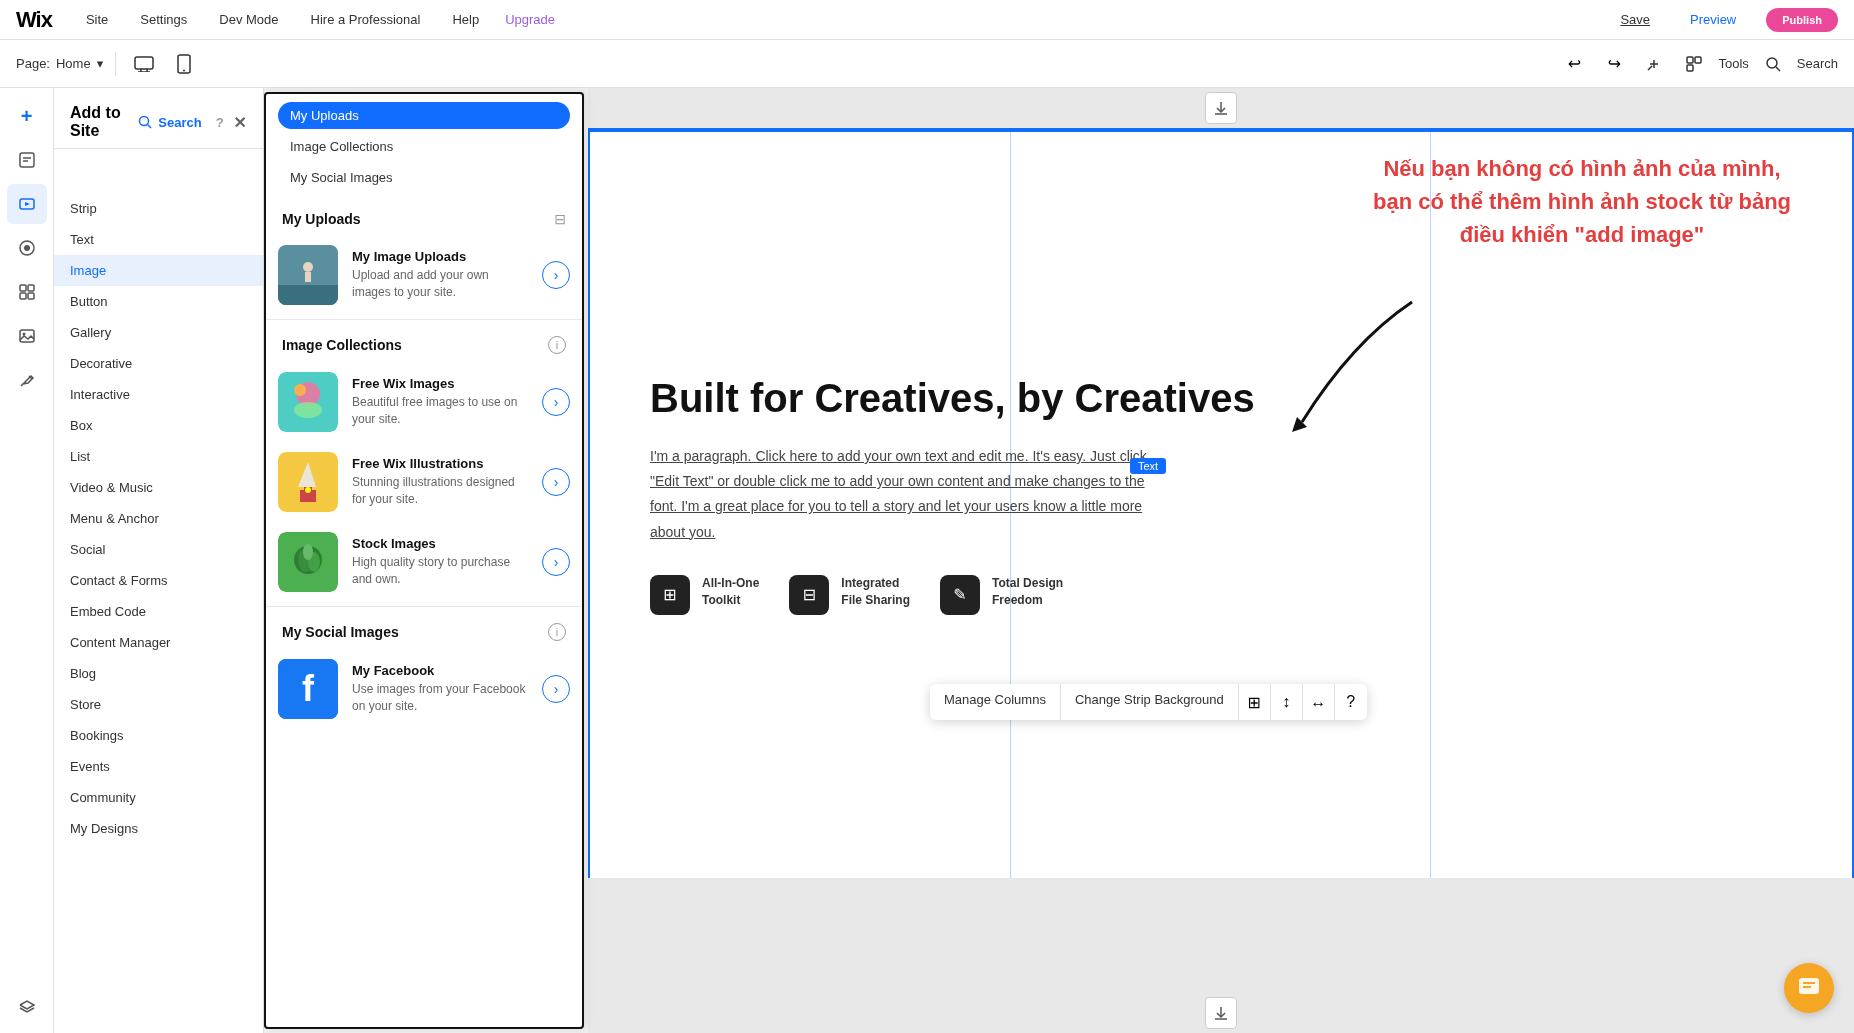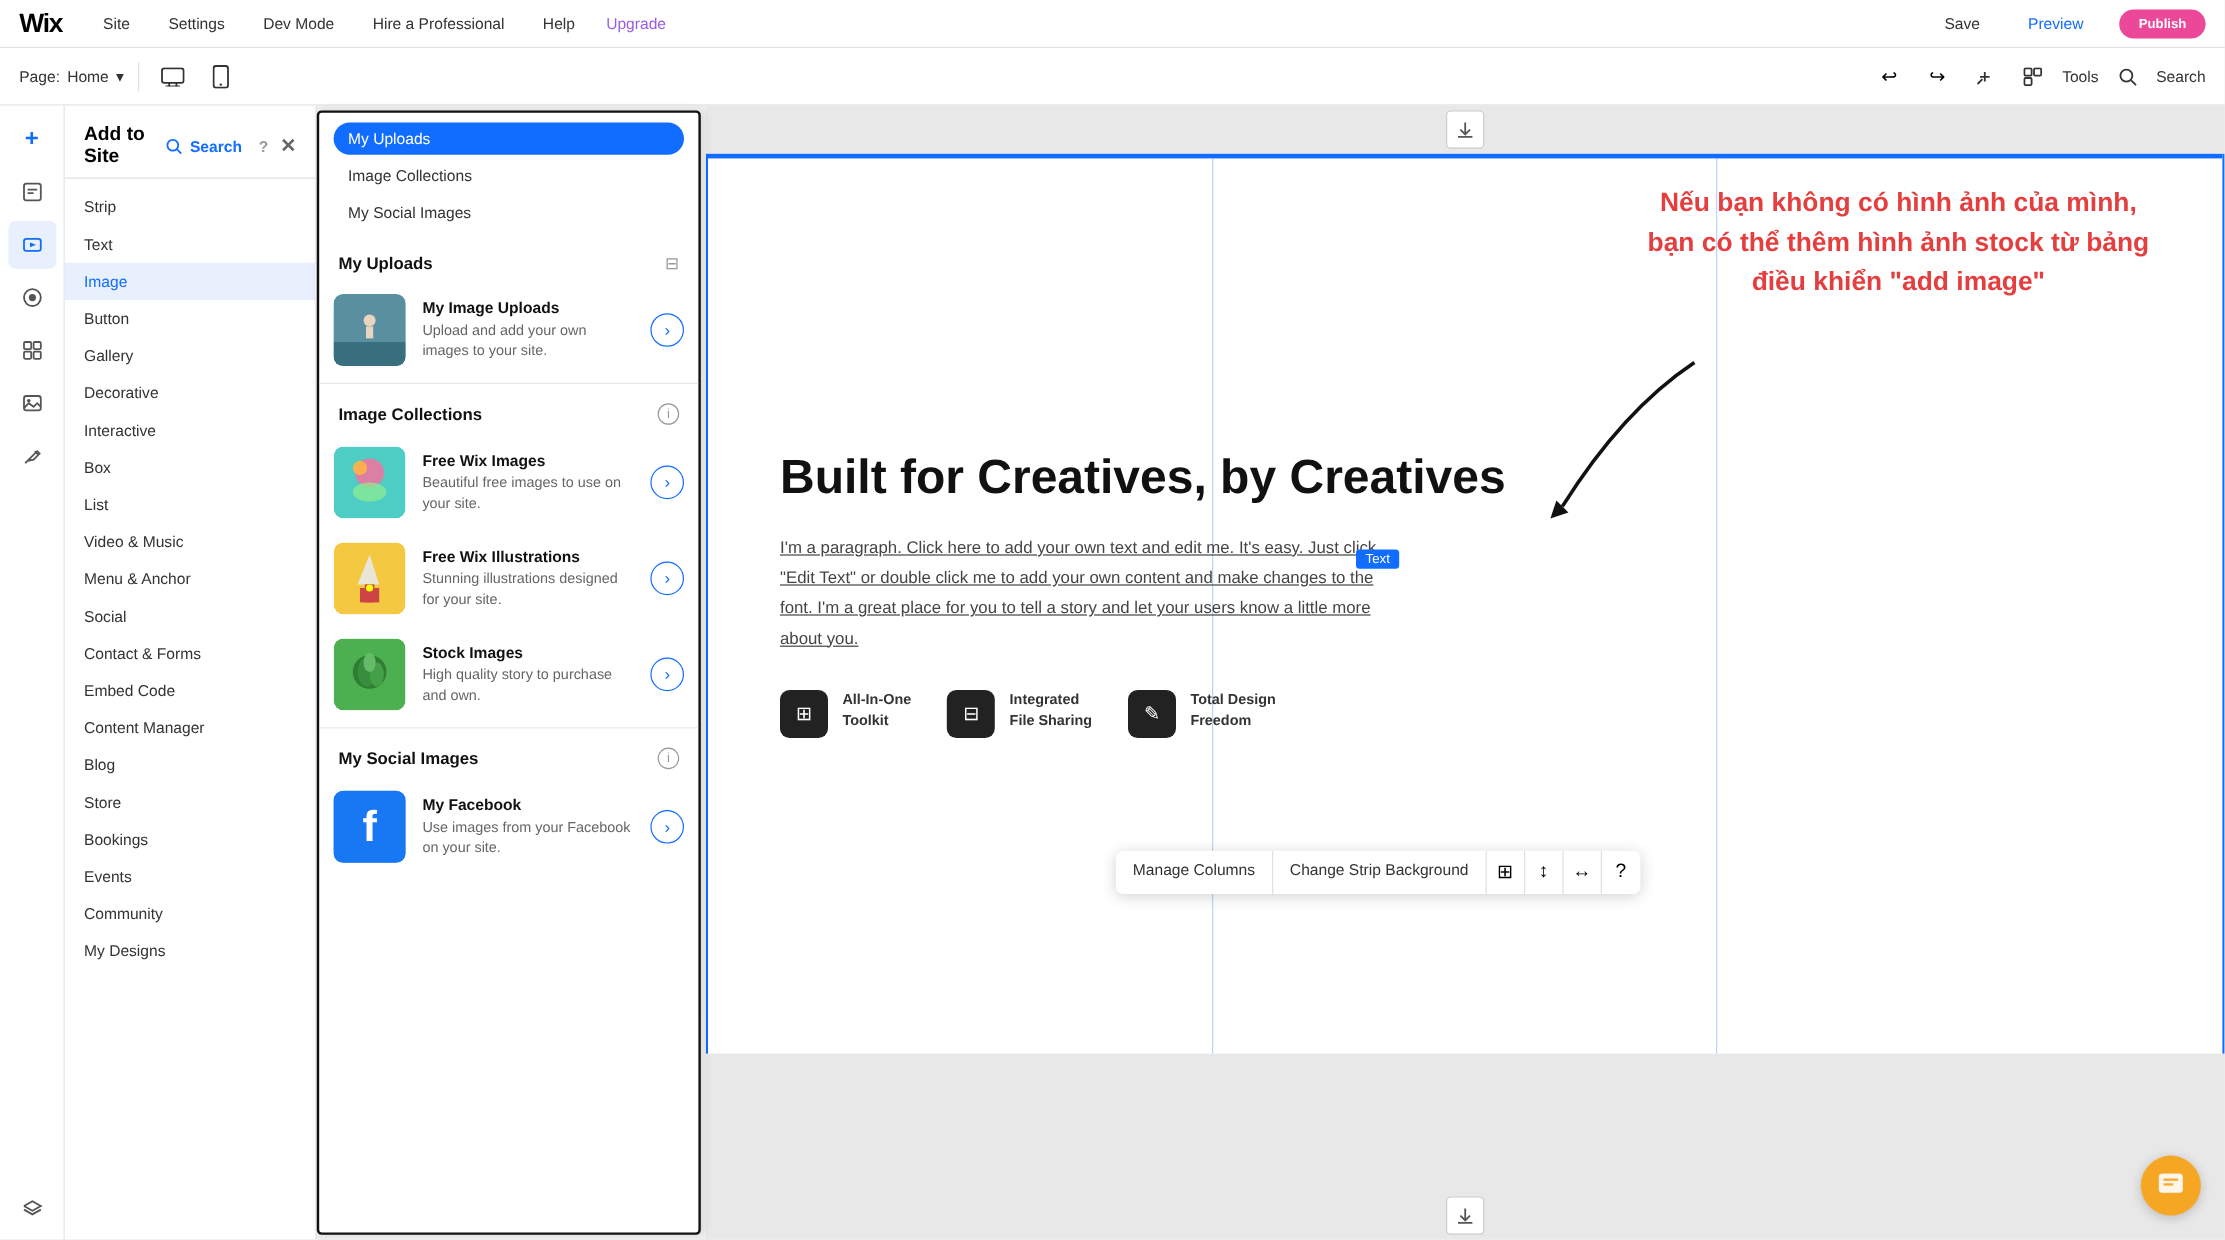--- a/index.html
+++ b/index.html
@@ -8,21 +8,21 @@
     
     .top-nav {
       display: flex; align-items: center; height: 40px;
       background: #fff; border-bottom: 1px solid #e0e0e0;
       padding: 0 16px; gap: 20px;
     }
     .wix-logo { font-weight: 900; font-size: 22px; color: #000; letter-spacing: -1px; margin-right: 8px; }
     .nav-item { font-size: 13px; color: #333; cursor: pointer; padding: 4px 6px; }
     .nav-upgrade { color: #9b5de5; font-size: 13px; cursor: pointer; }
     .nav-spacer { flex: 1; }
-    .nav-save { font-size: 13px; color: #333; cursor: pointer; padding: 4px 10px; }
+    .nav-save { font-size: 13px; color: #333; cursor: pointer; padding: 4px 10px; text-decoration: underline; }
     .nav-preview { font-size: 13px; color: #116dff; cursor: pointer; padding: 4px 10px; }
     .nav-publish {
       background: #ec4899; color: #fff; font-size: 11px; font-weight: 600;
       padding: 6px 16px; border-radius: 20px; cursor: pointer; border: none;
     }
 
     
     .toolbar {
       display: flex; align-items: center; height: 48px;
       background: #fff; border-bottom: 1px solid #e0e0e0;
@@ -46,20 +46,21 @@
       display: flex; flex-direction: column; align-items: center; padding: 8px 0; gap: 4px;
     }
     .left-icon { width: 40px; height: 40px; display: flex; align-items: center; justify-content: center; cursor: pointer; border-radius: 6px; color: #555; font-size: 18px; }
     .left-icon:hover, .left-icon.active { background: #e8f0fe; color: #116dff; }
 
     
     .add-panel {
       width: 210px; background: #fff; border-right: 1px solid #e0e0e0;
       display: flex; flex-direction: column; padding: 0;
       overflow-y: auto;
+      gap: 36px;
     }
     .add-panel-header {
       padding: 16px 16px 8px 16px; font-size: 16px; font-weight: 600; color: #000;
       border-bottom: 1px solid #e0e0e0; display: flex; align-items: center; justify-content: space-between;
     }
     .add-panel-search { display: flex; align-items: center; gap: 6px; color: #116dff; font-size: 13px; cursor: pointer; }
     .add-panel-items { padding: 8px 0; flex: 1; overflow-y: auto; }
     .add-item {
       padding: 8px 16px; font-size: 13px; color: #333; cursor: pointer; display: flex; align-items: center;
     }
@@ -467,21 +468,21 @@
               <div style="font-size:12px;font-weight:600;color:#333;line-height:1.4;">Integrated<br>File Sharing</div>
             </div>
             <div style="display:flex; align-items:flex-start; gap:12px;">
               <div style="width:40px;height:40px;background:#222;border-radius:8px;display:flex;align-items:center;justify-content:center;color:#fff;font-size:16px;">✎</div>
               <div style="font-size:12px;font-weight:600;color:#333;line-height:1.4;">Total Design<br>Freedom</div>
             </div>
           </div>
 
         </div>
 
-        <div style="position:absolute; bottom:133px; left:340px; display:flex; background:#fff; border-radius:6px; box-shadow:0 2px 12px rgba(0,0,0,0.18); overflow:hidden;">
+        <div style="position:absolute; bottom:158px; left:340px; display:flex; background:#fff; border-radius:6px; box-shadow:0 2px 12px rgba(0,0,0,0.18); overflow:hidden;">
           <div style="padding:8px 14px; font-size:13px; color:#333; cursor:pointer; border-right:1px solid #e0e0e0;">Manage Columns</div>
           <div style="padding:8px 14px; font-size:13px; color:#333; cursor:pointer; border-right:1px solid #e0e0e0;">Change Strip Background</div>
           <div style="width:32px;height:36px;display:flex;align-items:center;justify-content:center;border-right:1px solid #e0e0e0;cursor:pointer;">⊞</div>
           <div style="width:32px;height:36px;display:flex;align-items:center;justify-content:center;border-right:1px solid #e0e0e0;cursor:pointer;">↕</div>
           <div style="width:32px;height:36px;display:flex;align-items:center;justify-content:center;border-right:1px solid #e0e0e0;cursor:pointer;">↔</div>
           <div style="width:32px;height:36px;display:flex;align-items:center;justify-content:center;cursor:pointer;">?</div>
         </div>
 
         <div style="position:absolute; top:330px; left:540px; background:#116dff; color:#fff; font-size:11px; padding:2px 8px; border-radius:3px;">Text</div>
 

